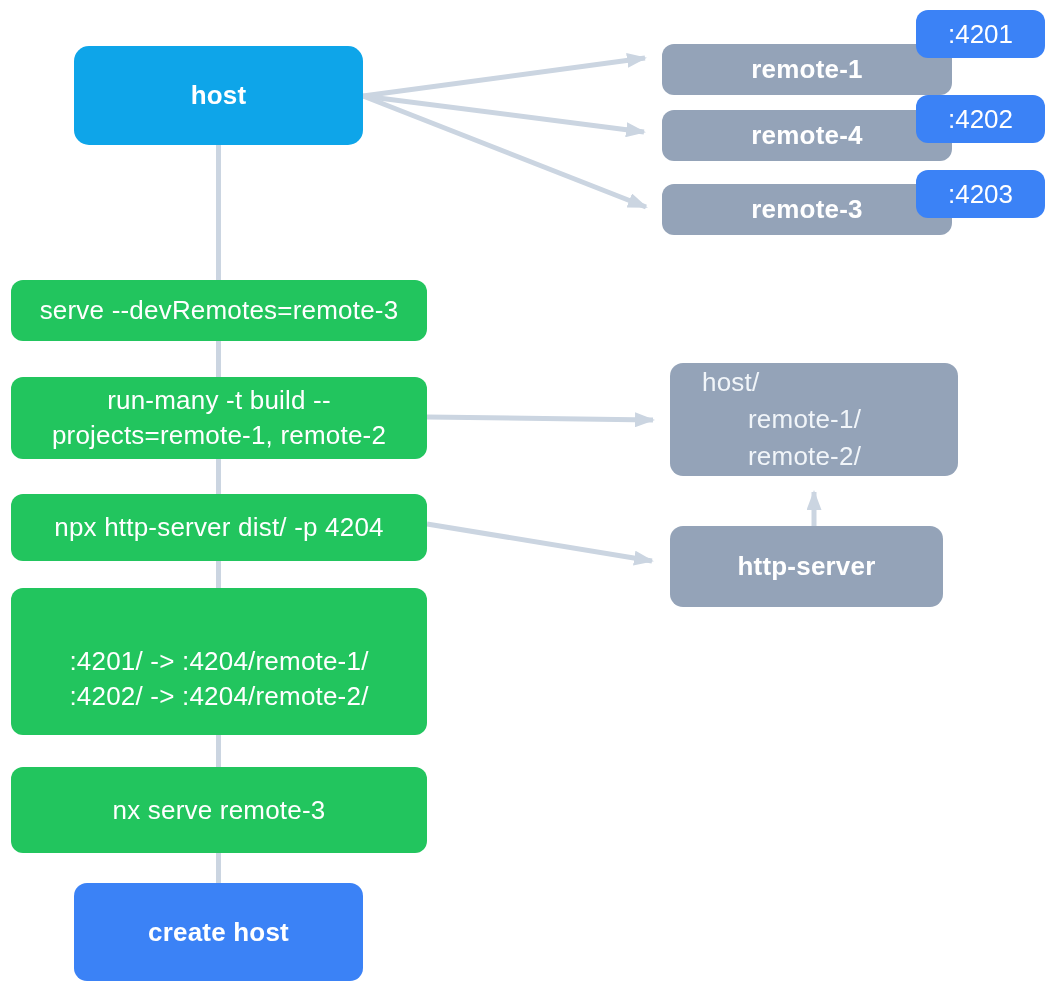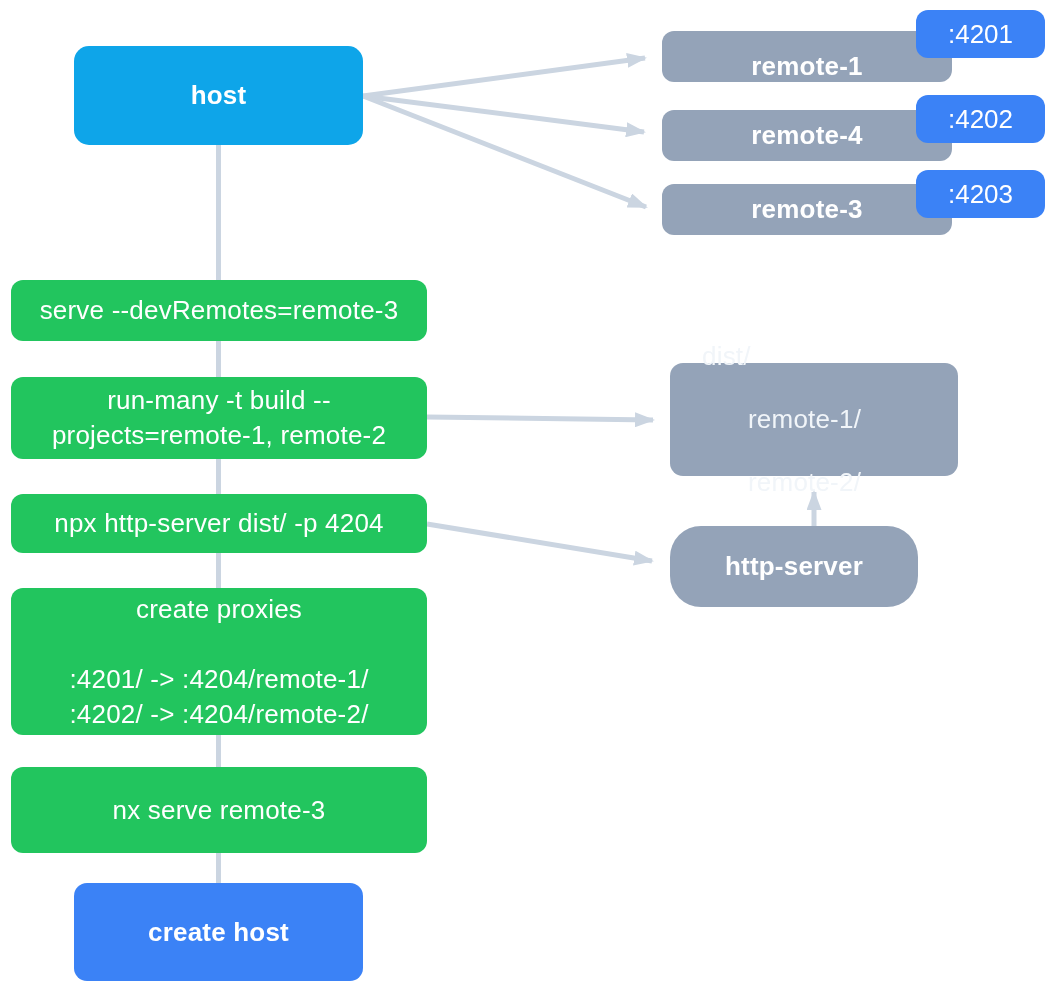--- a/index.html
+++ b/index.html
@@ -21,39 +21,39 @@
   .connectors .stroke{stroke:var(--connector);stroke-width:5;fill:none;}
   .box{
     position:absolute;z-index:2;border-radius:13px;
     display:flex;flex-direction:column;align-items:center;justify-content:center;
     color:var(--text-light);font-size:26px;letter-spacing:.2px;
   }
   .bold{font-weight:bold;}
   .host{left:74px;top:46px;width:289px;height:99px;background:var(--host-bg);border-radius:15px;}
   .served-host{left:74px;top:883px;width:289px;height:98px;background:var(--blue);}
   .remote{left:662px;width:290px;height:51px;background:var(--remote-bg);border-radius:12px;}
-  .remote-1{top:31px;justify-content:flex-end;} .remote-2{top:110px;} .remote-3{top:184px;}
+  .remote-1{top:44px;} .remote-2{top:110px;} .remote-3{top:184px;}
   .badge{
     position:absolute;z-index:3;left:916px;width:129px;height:48px;background:var(--blue);
     border-radius:12px;display:flex;align-items:center;justify-content:center;
     color:var(--text-light);font-size:26px;
   }
   .badge-1{top:10px;} .badge-2{top:95px;} .badge-3{top:170px;}
   .step{left:11px;width:416px;background:var(--step-bg);border-radius:12px;align-items:flex-end;}
   .step .line{line-height:35px;min-height:35px;text-align:center;width:100%;}
   .step-1{top:280px;height:61px;}
   .step-2{top:377px;height:82px;}
-  .step-3{top:494px;height:59px;}
+  .step-3{top:494px;height:67px;}
   .step-4{top:588px;height:147px;}
   .step-5{top:767px;height:86px;}
   .dist{left:670px;top:363px;width:288px;height:113px;background:var(--remote-bg);
         align-items:flex-start;justify-content:center;color:var(--text-soft);}
   .dist .line{line-height:37px;min-height:37px;padding-left:32px;}
-  .dist .line.indent{padding-left:78px;margin-top:26px;}
-  .http-server{left:670px;top:526px;width:248px;height:81px;background:var(--remote-bg);border-radius:31px;}
+  .dist .line.indent{padding-left:78px;}
+  .http-server{left:670px;top:526px;width:273px;height:81px;background:var(--remote-bg);}
 </style>
 </head>
 <body>
 
 <div class="stage">
 
   <svg class="connectors" viewBox="0 0 1055 991">
     <defs>
       <marker id="arrow" viewBox="0 0 4 3" refX="3.6" refY="1.5" markerWidth="4" markerHeight="3" orient="auto-start-reverse">
         <path d="M0,0 L4,1.5 L0,3 Z" fill="#cbd5e1" style="fill:var(--connector)"></path>
@@ -99,32 +99,31 @@
   <div class="box step step-2">
     <div class="line">run-many -t build --</div>
     <div class="line">projects=remote-1, remote-2</div>
   </div>
 
   <div class="box step step-3">
     <div class="line">npx http-server dist/ -p 4204</div>
   </div>
 
   <div class="box step step-4">
-    <div class="line">create proxies</div>
     <div class="line"></div>
     <div class="line">:4201/ -&gt; :4204/remote-1/</div>
     <div class="line">:4202/ -&gt; :4204/remote-2/</div>
   </div>
 
   <div class="box step step-5">
     <div class="line">nx serve remote-3</div>
   </div>
 
   <div class="box dist">
-    <div class="line">dist/</div>
+    <div class="line">host/</div>
     <div class="line indent">remote-1/</div>
     <div class="line indent">remote-2/</div>
   </div>
 
   <div class="box http-server bold">
     <span>http-server</span>
   </div>
 
   <div class="box served-host bold">
     <span>create host</span>

